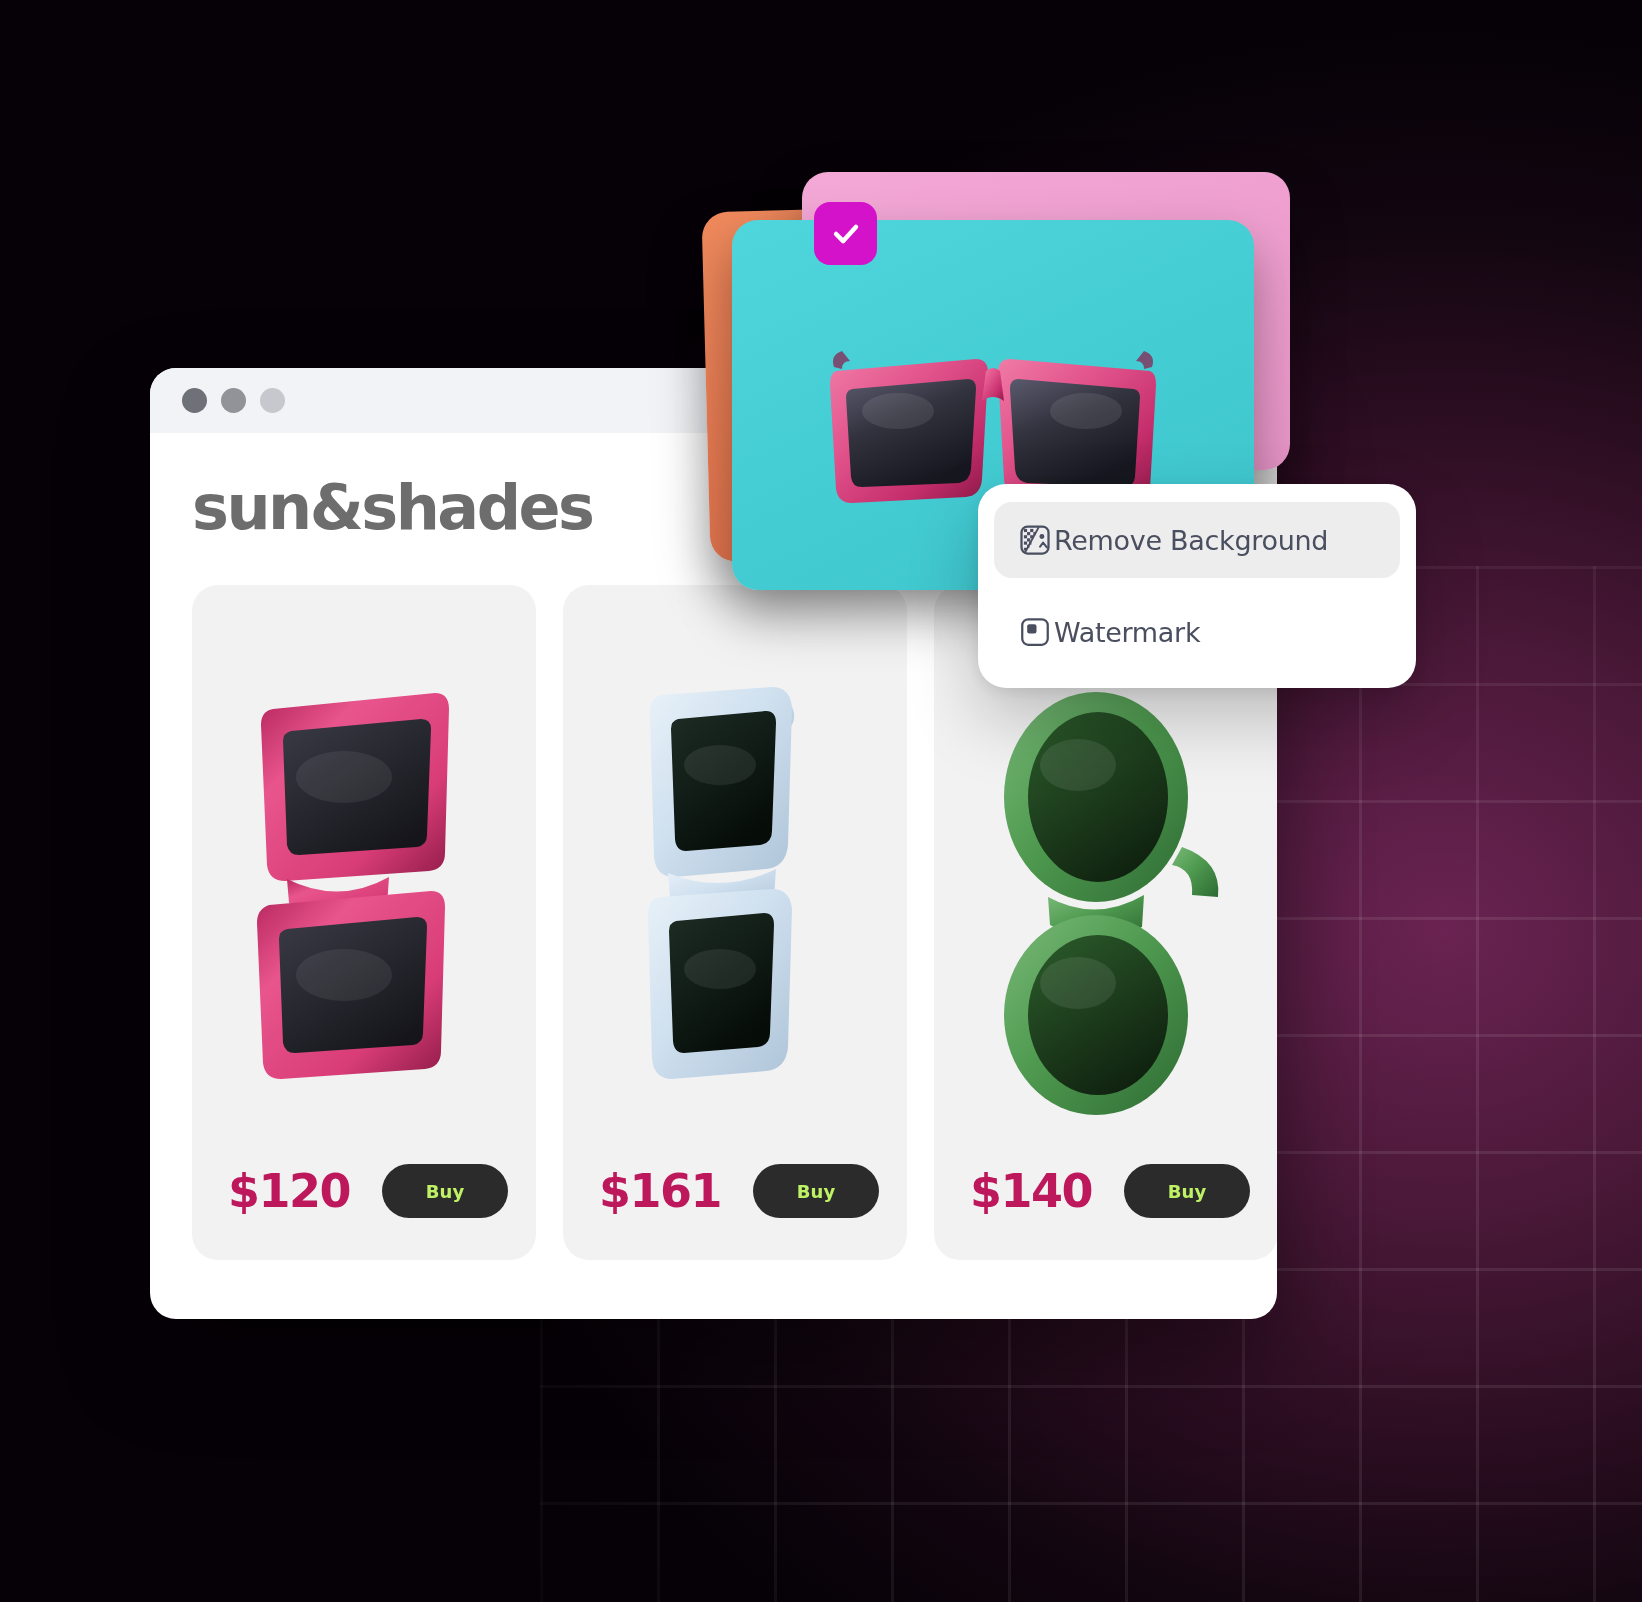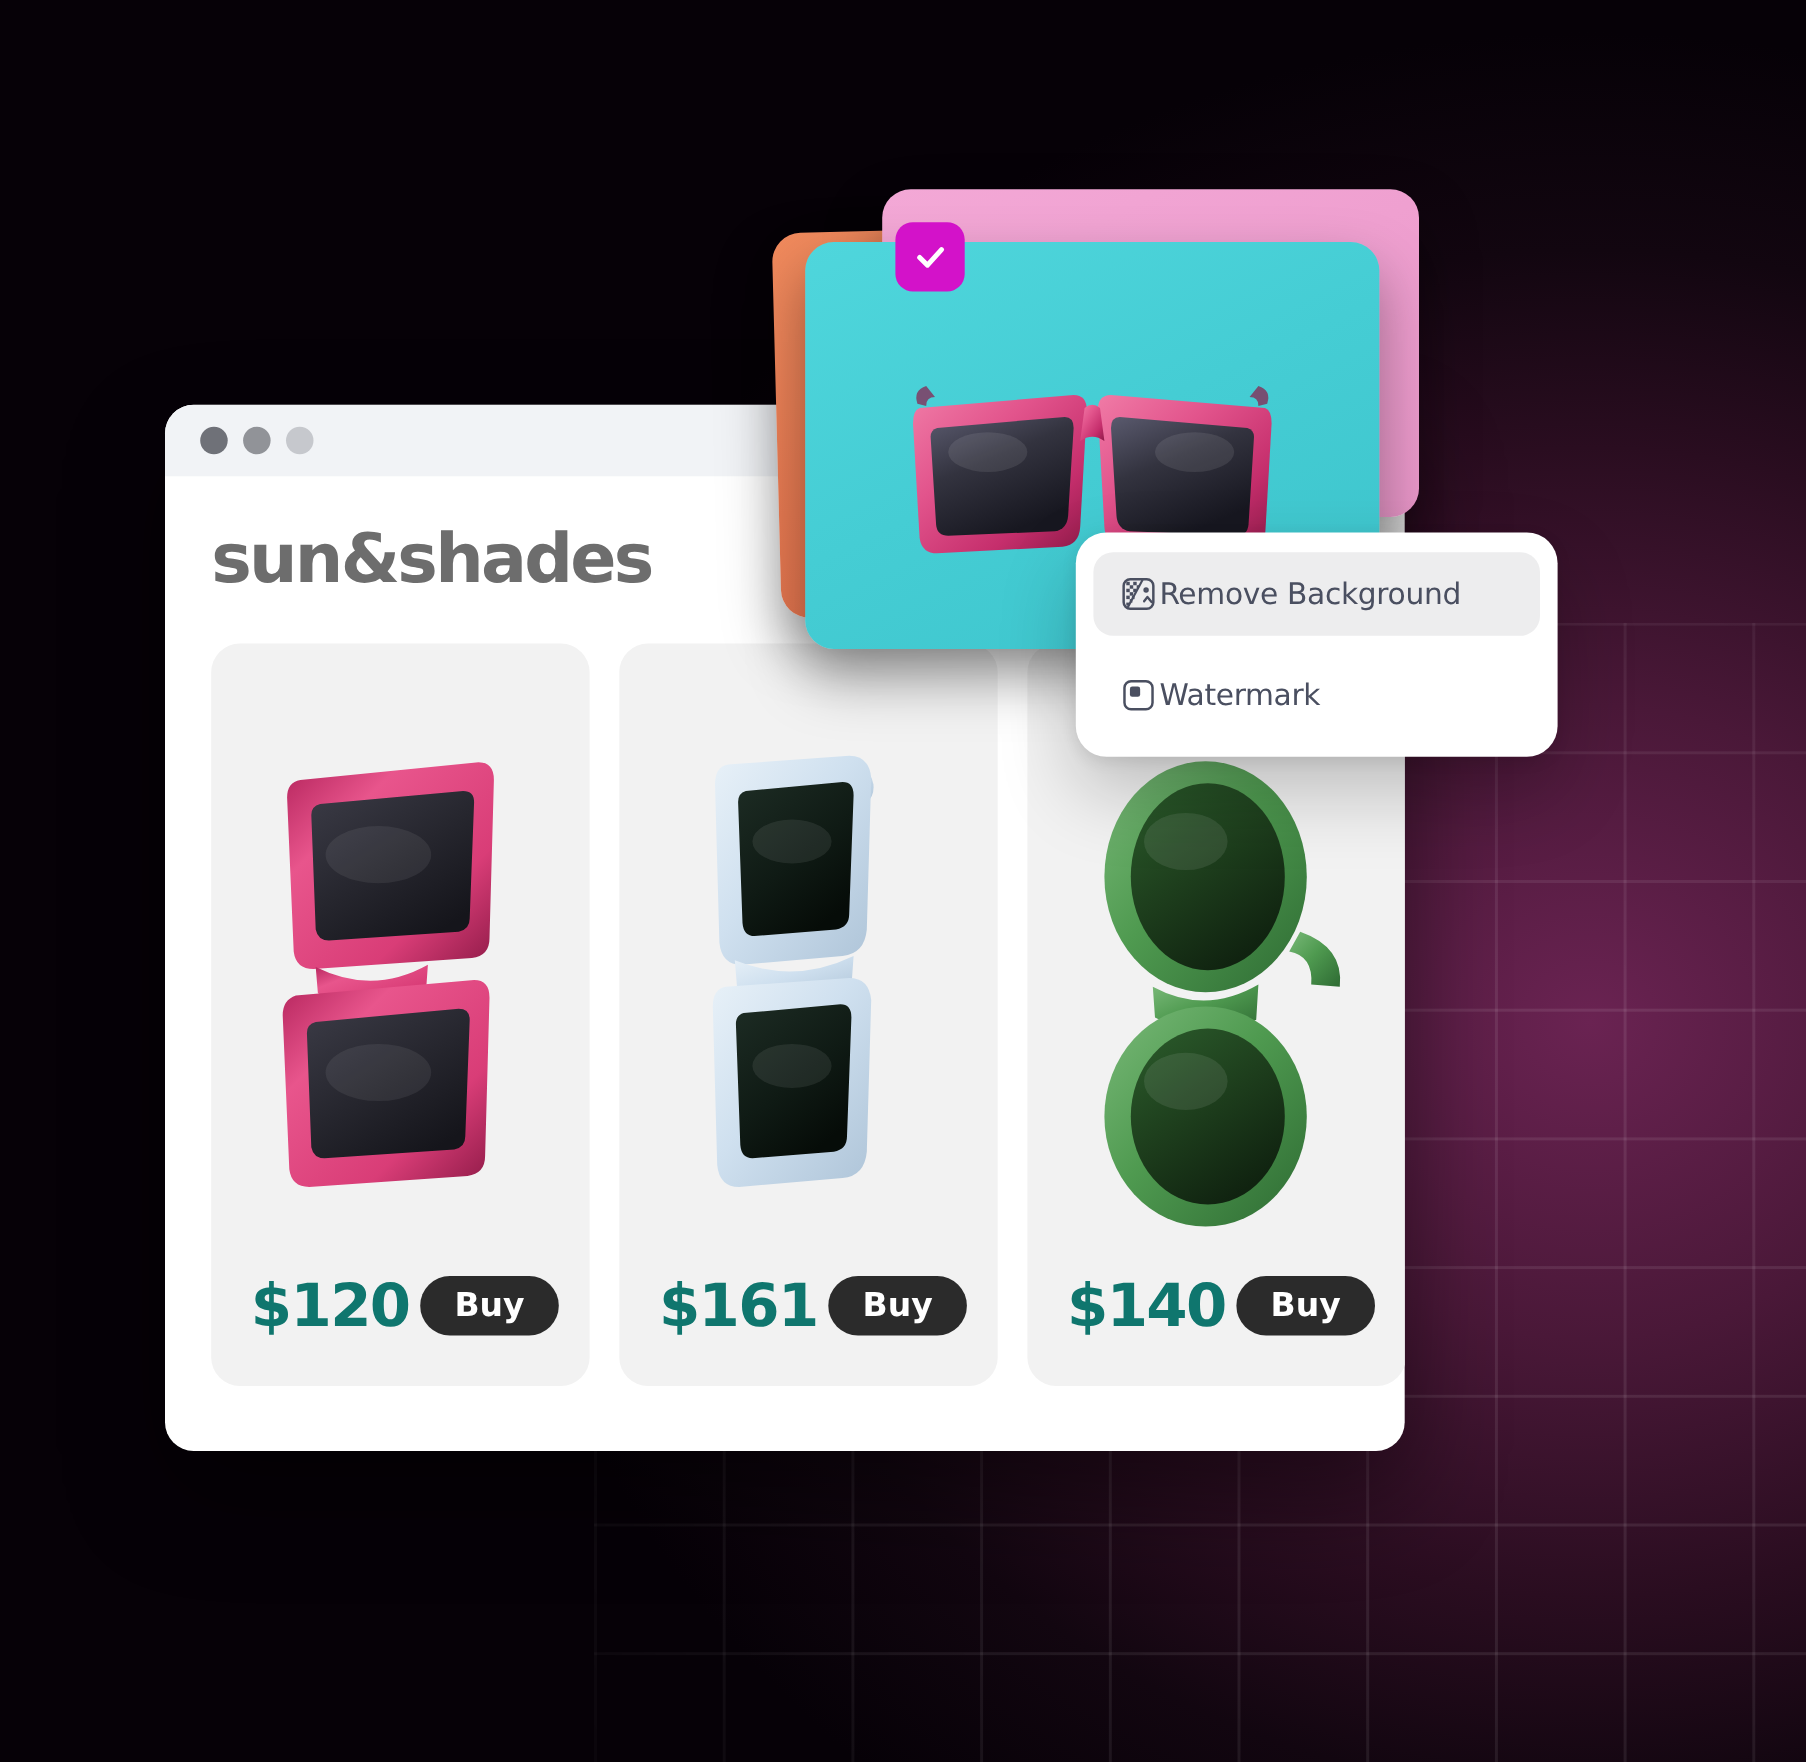--- a/index.html
+++ b/index.html
@@ -107,34 +107,34 @@
   .product-footer {
     position: absolute;
     left: 36px; right: 28px;
     bottom: 42px;
     display: flex;
     align-items: center;
     justify-content: space-between;
   }
   .price {
     font-family: "DejaVu Sans", sans-serif;
-    font-size: 54px;
+    font-size: 46px;
     font-weight: 700;
     letter-spacing: -1.5px;
-    color: #0f766e;
+    color: #be185d;
   }
   .buy-btn {
     background: #2b2b2b;
-    color: #ffffff;
+    color: #bef264;
     border: none;
     border-radius: 30px;
     height: 54px;
     width: 126px;
     font-family: "DejaVu Sans", sans-serif;
-    font-size: 30px;
+    font-size: 18px;
     font-weight: 700;
     cursor: pointer;
   }
 
   
   .card-stack {
     position: absolute;
     left: 690px;
     top: 160px;
     width: 620px;

